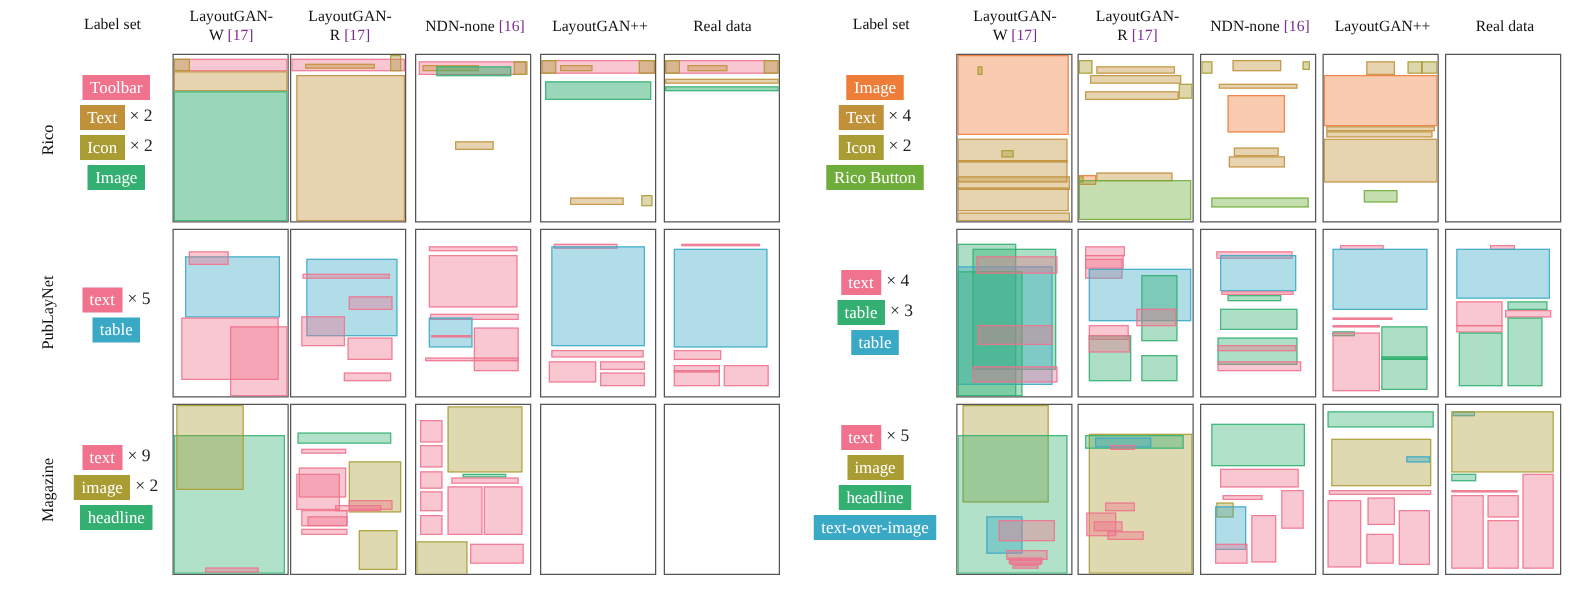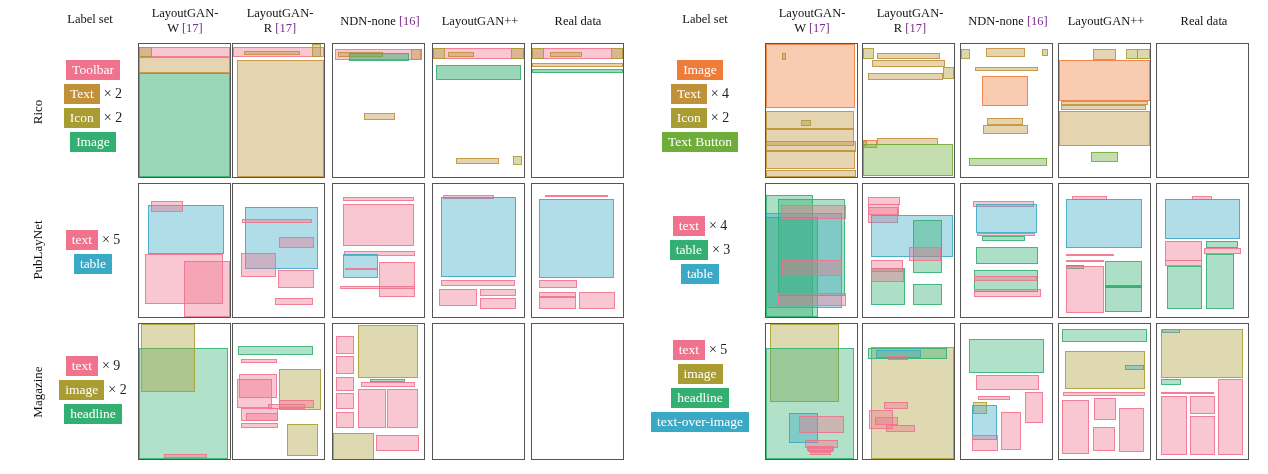--- a/index.html
+++ b/index.html
@@ -83,21 +83,21 @@
       </div>
       <div class="lab">
         <span class="tag" style="background: rgb(193, 145, 58);">Text</span>
         <span class="mult">× 4</span>
       </div>
       <div class="lab">
         <span class="tag" style="background: rgb(169, 156, 50);">Icon</span>
         <span class="mult">× 2</span>
       </div>
       <div class="lab">
-        <span class="tag" style="background: rgb(111, 173, 58);">Text Button</span>
+        <span class="tag" style="background: rgb(111, 173, 58);">Rico Button</span>
       </div>
     </div>
   <div class="labels" id="R-lab-1" style="left:635px;top:216px;width:130px;">
       <div class="lab">
         <span class="tag" style="background: rgb(240, 114, 141);">text</span>
         <span class="mult">× 4</span>
       </div>
       <div class="lab">
         <span class="tag" style="background: rgb(51, 176, 113);">table</span>
         <span class="mult">× 3</span>

